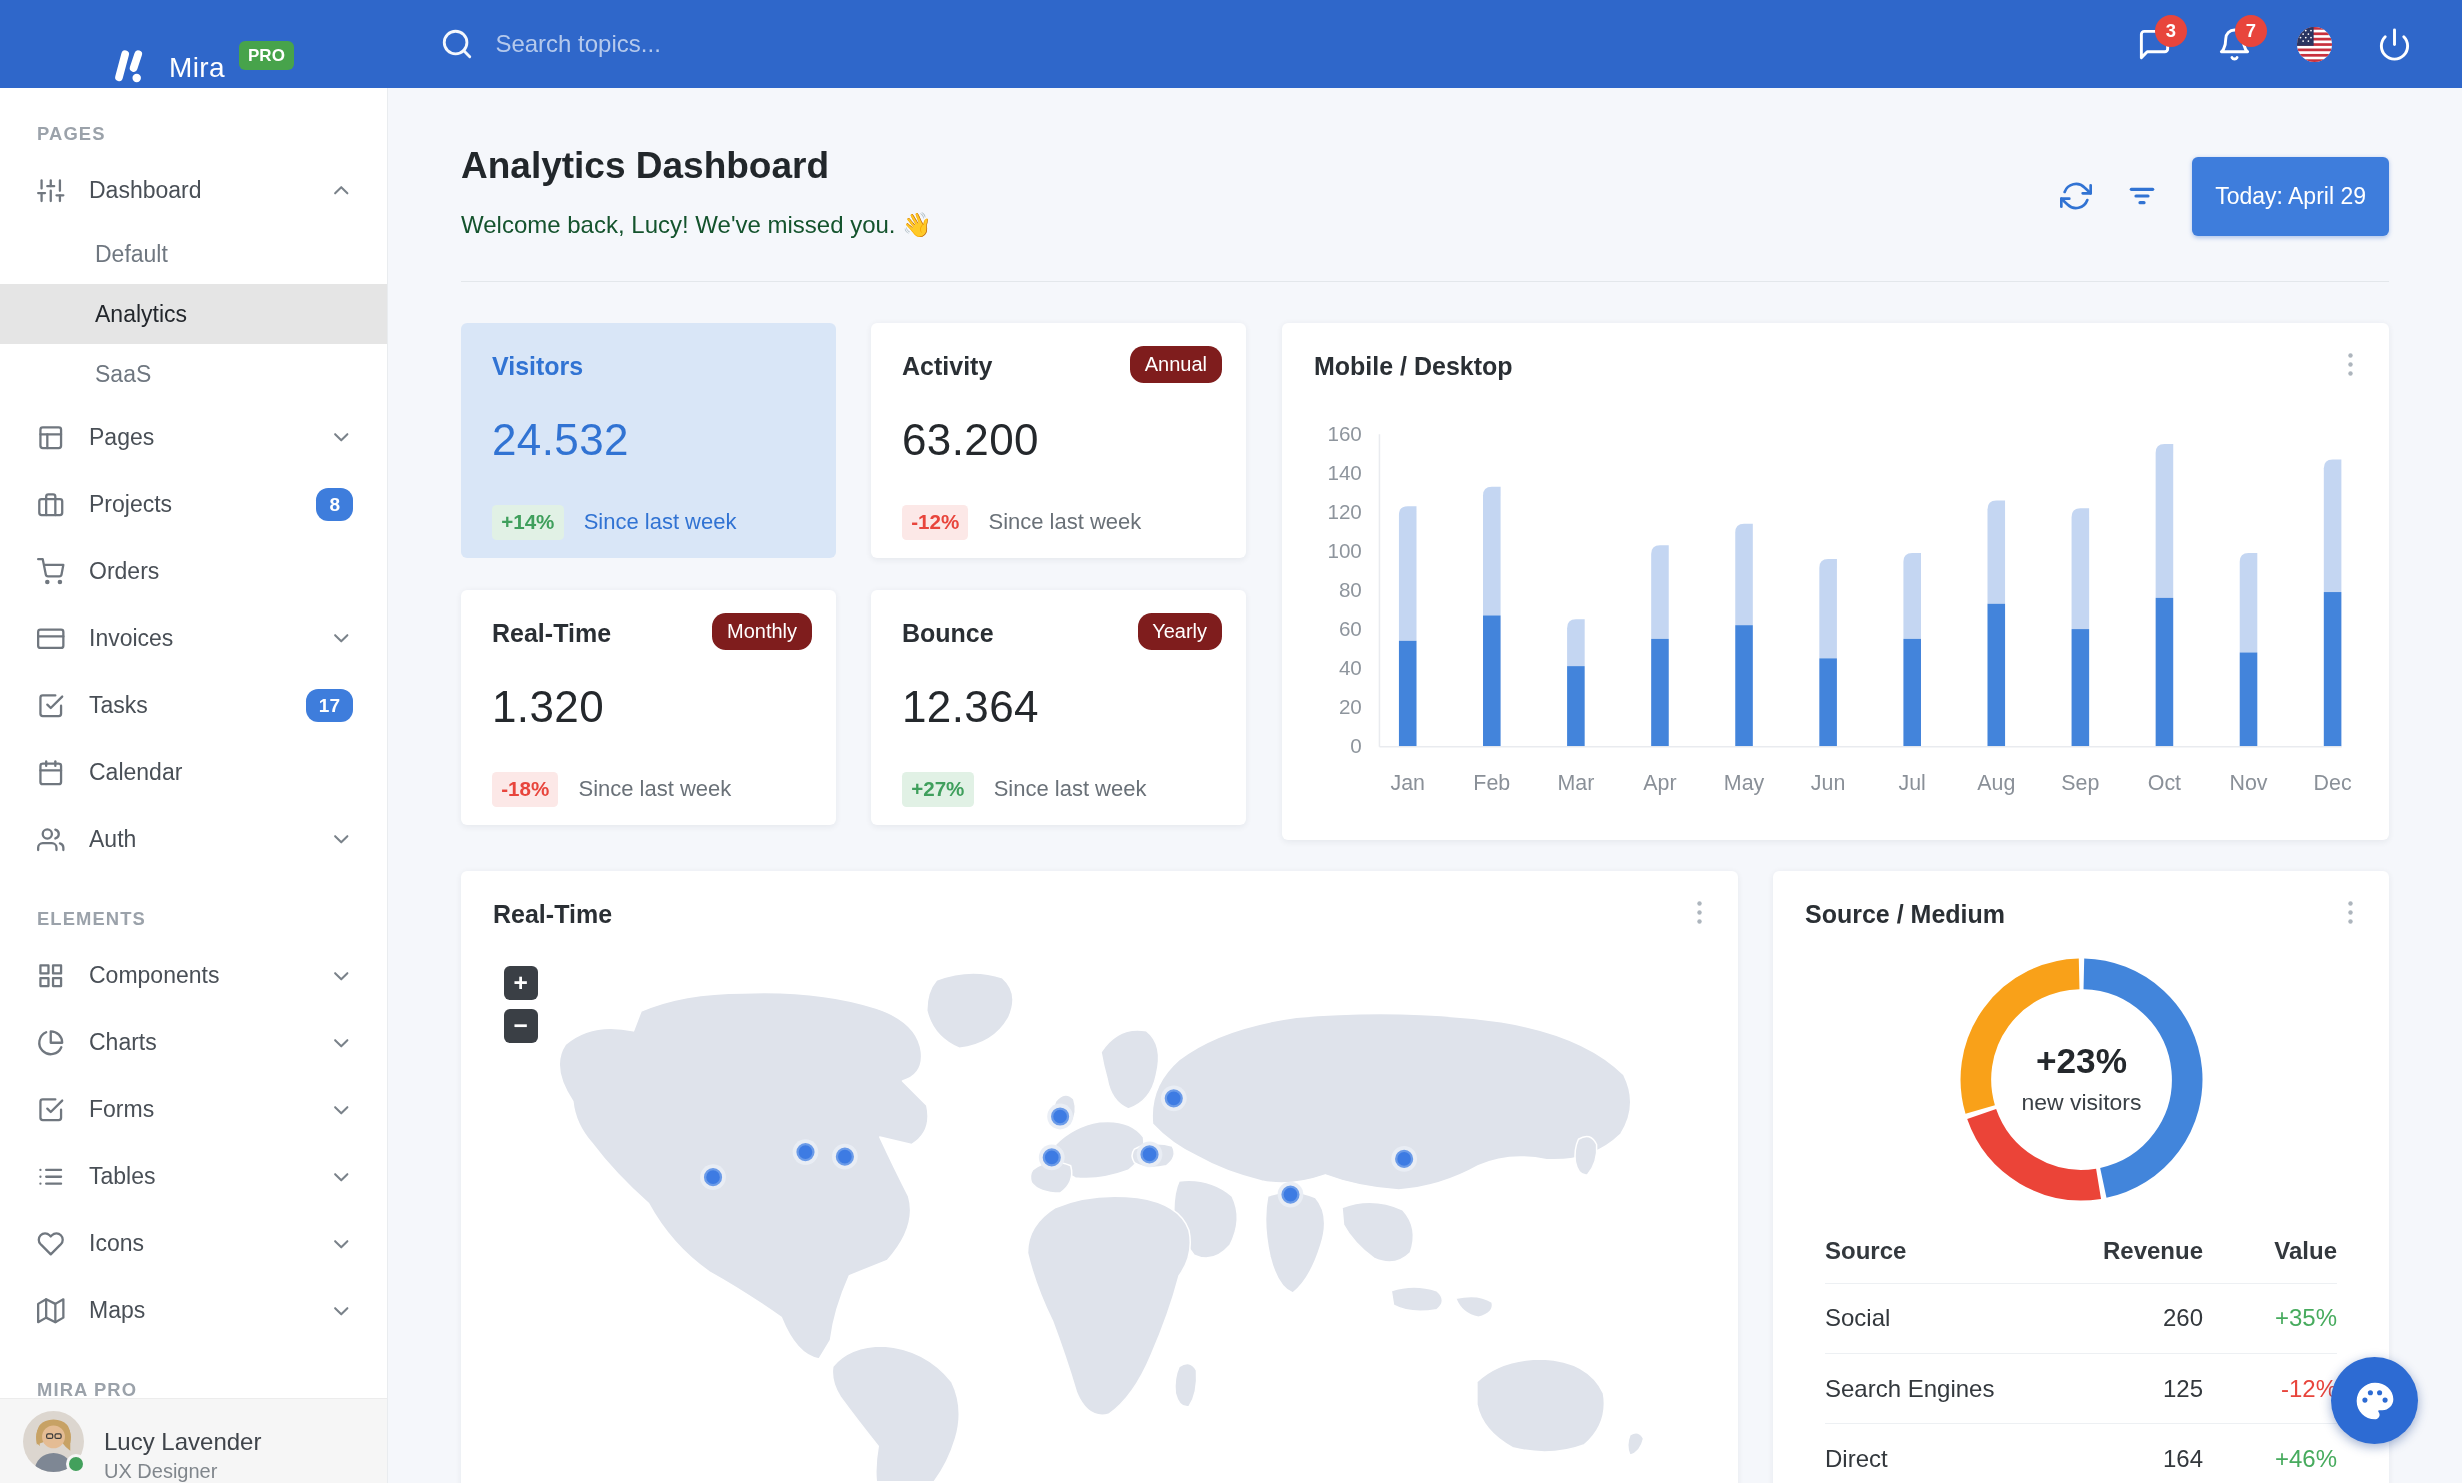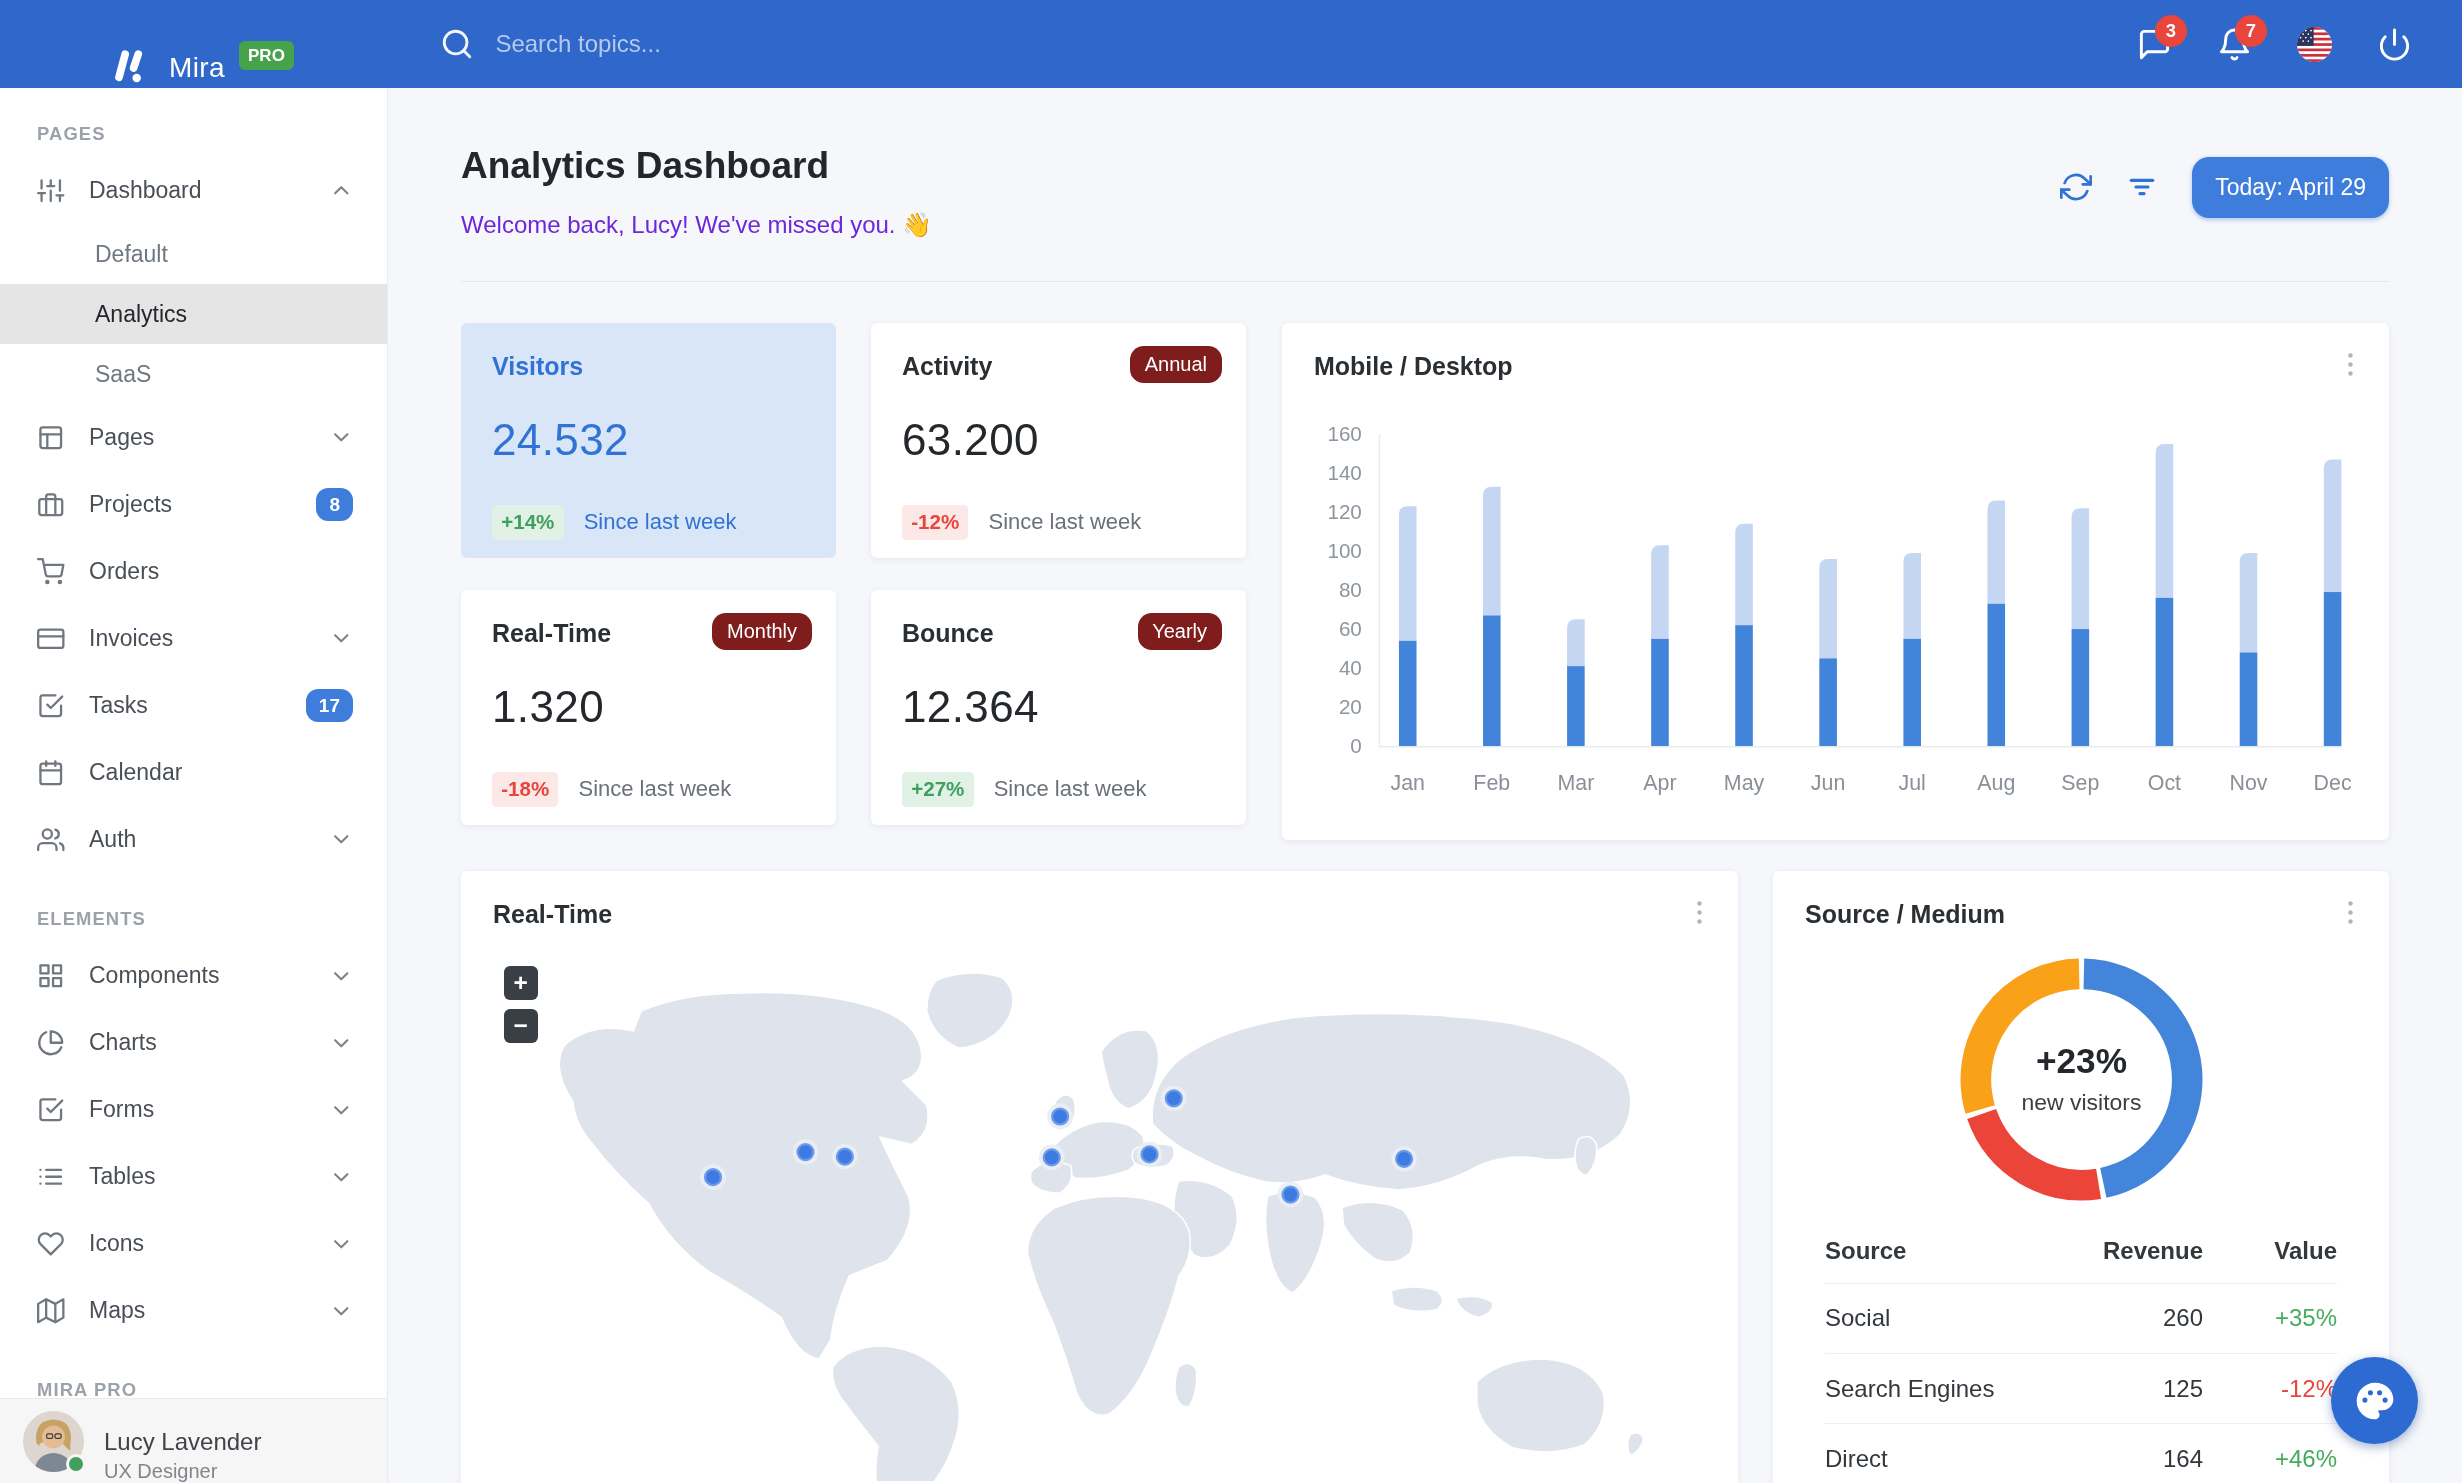--- a/index.html
+++ b/index.html
@@ -38,24 +38,24 @@
   .avatar-wrap { position:relative; width:61px; height:61px; }
   .avatar-wrap .dot { position:absolute; right:-1.5px; bottom:-1.5px; width:20px; height:20px; border-radius:50%; background:#43A05C; border:3.8px solid #F6F6F6; }
   .user-meta { margin-left:20px; }
   .user-name { font-size:24px; color:#3F444A;margin-top:28px; }
   .user-role { font-size:20px; color:#80868C; margin-top:4.6px; }
 
   
   .main { position:absolute; left:388px; top:88px; right:0; bottom:0; padding:55px 73px 0 73px; }
   .page-head { display:flex; align-items:flex-start; }
   .page-title { font-size:37px; font-weight:700; color:#22272B; line-height:46px; }
-  .page-welcome { font-size:24px; color:#6d28d9; margin-top:20px; line-height:31px; }
+  .page-welcome { font-size:24px; color:#14532d; margin-top:20px; line-height:31px; }
   .head-actions { margin-left:auto; display:flex; align-items:center; gap:34px; margin-top:13.8px; }
   .act-icon { color:#3173D3; width:32px; height:32px; cursor:pointer; }
-  .date-btn { background:#3E7DDC; color:#fff; border:none; font-family:inherit; font-size:23px; font-weight:500; padding:17px 23px; border-radius:17px; cursor:pointer; box-shadow:0 1.5px 4.6px rgba(47,103,202,.35); }
+  .date-btn { background:#3E7DDC; color:#fff; border:none; font-family:inherit; font-size:23px; font-weight:500; padding:26px 23px; border-radius:6px; cursor:pointer; box-shadow:0 1.5px 4.6px rgba(47,103,202,.35); }
   .head-divider { border-bottom:1.5px solid #E3E7EB; margin-top:41px; }
 
   .content-grid { display:grid; grid-template-columns:786px 1107px; gap:35px; margin-top:41px; }
   .stats-grid { display:grid; grid-template-columns:375px 375px; grid-auto-rows:235px; gap:32px 35px; }
   .card { background:#fff; border-radius:6.1px; box-shadow:0 1.5px 6.1px rgba(30,40,60,.07); }
   .stat-card { padding:29px 31px; position:relative; }
   .stat-card.hl { background:#D9E6F7; box-shadow:none; }
   .stat-title { font-size:25px; font-weight:600; color:#2A2F34; }
   .stat-card.hl .stat-title, .stat-card.hl .stat-note, .stat-card.hl .stat-value { color:#3173D3; }
   .stat-pill { position:absolute; top:23px; right:24.5px; background:#7f1d1d; color:#fff; font-size:20px; padding:6.9px 14.5px; border-radius:13.8px; }

